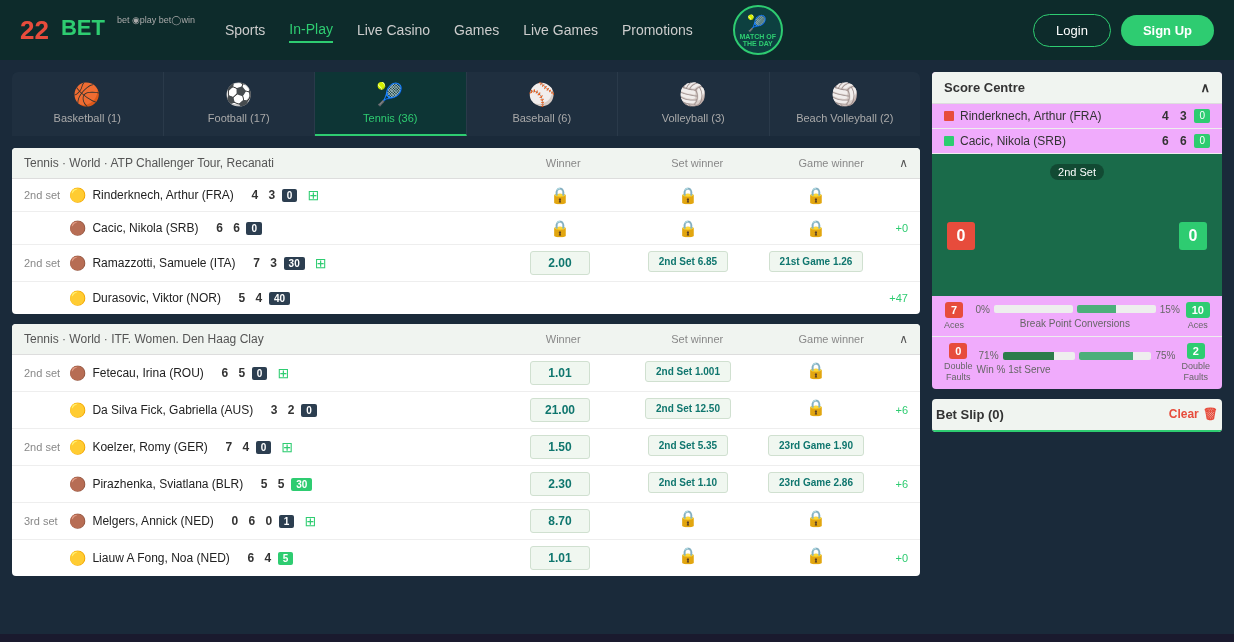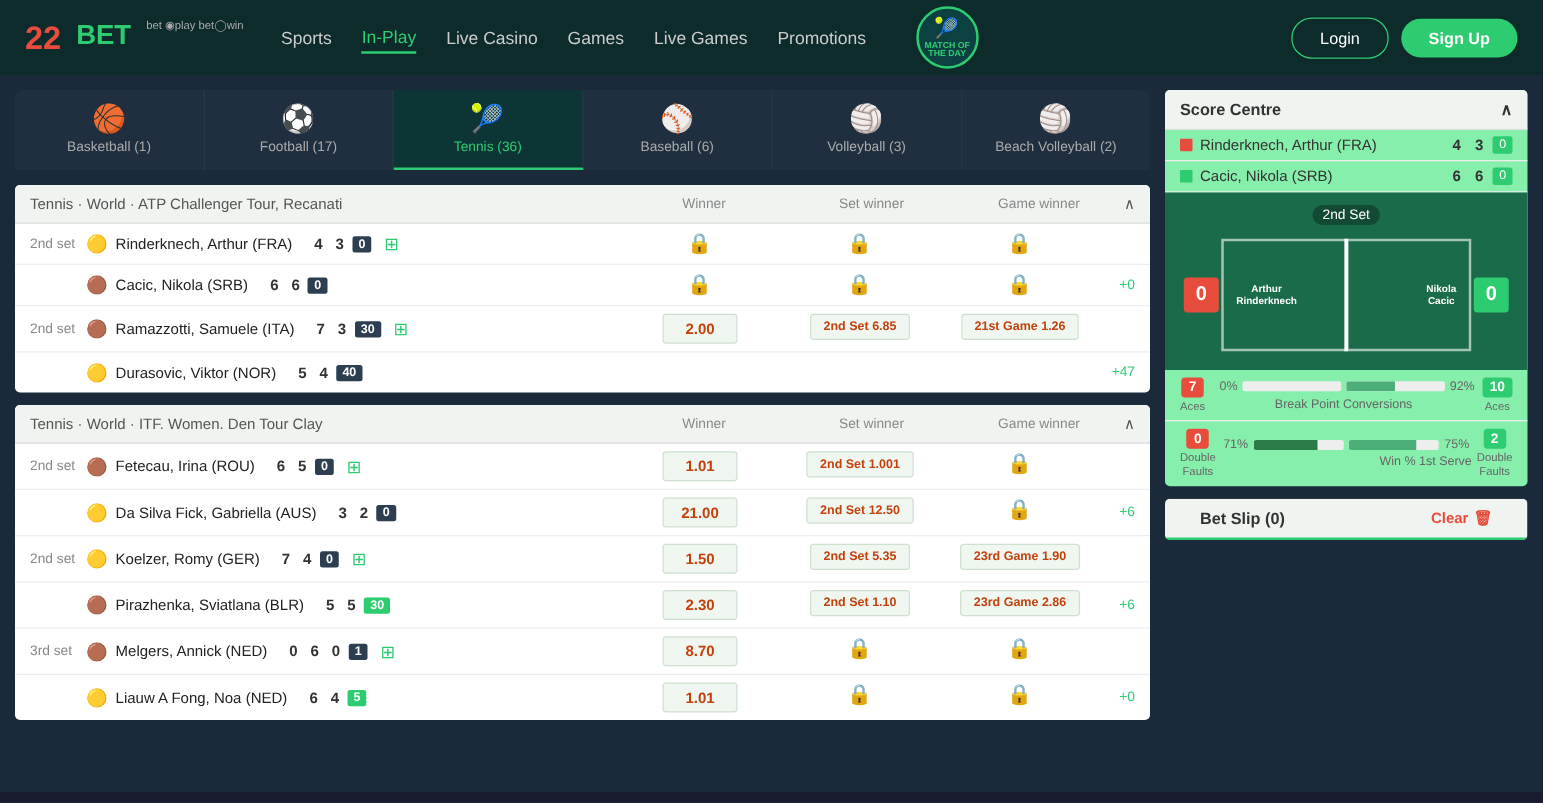--- a/index.html
+++ b/index.html
@@ -110,31 +110,31 @@
       background: #2c3e50; color: #fff; font-size: 10px;
       padding: 1px 5px; border-radius: 2px; font-weight: bold;
     }
     .score-badge.green { background: #2ecc71; }
     .grid-icon { color: #2ecc71; font-size: 14px; margin-left: 4px; }
 
     .odds-block { display: flex; gap: 8px; }
     .odds-col { width: 120px; display: flex; flex-direction: column; gap: 2px; align-items: center; }
     .odds-btn {
       background: #f0f7f0; border: 1px solid #d0e0d0; border-radius: 3px;
-      padding: 4px 10px; font-size: 12px; font-weight: bold; color: #c2410c;
+      padding: 4px 10px; font-size: 12px; font-weight: bold; color: #0f766e;
       cursor: pointer; min-width: 60px; text-align: center;
     }
     .odds-lock { color: #aaa; font-size: 16px; }
     .more-odds { font-size: 11px; color: #2ecc71; min-width: 28px; text-align: right; margin-left: 4px; }
 
     
     .right-panel { width: 290px; flex-shrink: 0; display: flex; flex-direction: column; gap: 10px; }
 
     .score-centre {
-      background: #86efac; border-radius: 4px; overflow: hidden; color: #333;
+      background: #f0abfc; border-radius: 4px; overflow: hidden; color: #333;
     }
     .sc-header {
       background: #f0f4f0; padding: 8px 12px; font-size: 13px; font-weight: bold;
       display: flex; justify-content: space-between; align-items: center;
       border-bottom: 1px solid #ddd;
     }
     .sc-row {
       display: flex; align-items: center; padding: 5px 12px; font-size: 12px; gap: 6px;
       border-bottom: 1px solid #eee;
     }
@@ -155,21 +155,21 @@
       background: #1a6b4a; padding: 10px; position: relative;
       display: flex; flex-direction: column; align-items: center;
     }
     .court-label { font-size: 11px; color: #fff; background: rgba(0,0,0,0.3); padding: 2px 8px; border-radius: 10px; margin-bottom: 6px; }
 
     
     .bet-slip {
       background: #fff; border-radius: 4px; overflow: hidden; color: #333;
     }
     .bs-header {
-      background: #f0f4f0; padding: 8px 28px; font-size: 13px; font-weight: bold;
+      background: #f0f4f0; padding: 8px 4px; font-size: 13px; font-weight: bold;
       display: flex; justify-content: space-between; align-items: center;
       border-bottom: 2px solid #2ecc71;
     }
     .bs-clear { color: #e74c3c; font-size: 12px; cursor: pointer; display: flex; align-items: center; gap: 4px; }
     .bs-empty { padding: 20px 12px; font-size: 12px; color: #888; line-height: 1.5; text-align: center; }
   </style>
 </head>
 <body>
 
 <div class="header">
@@ -339,21 +339,21 @@
               </div>
             </div>
           </div>
           <span class="more-odds">+47</span>
         </div>
       </div>
     </div>
 
     <div class="match-section">
       <div class="section-header">
-        <span>Tennis · World · ITF. Women. Den Tour Clay</span>
+        <span>Tennis · World · ITF. Women. Den Haag Clay</span>
         <div class="section-header-cols">
           <span class="col-header">Winner</span>
           <span class="col-header">Set winner</span>
           <span class="col-header">Game winner</span>
         </div>
         <span style="margin-left:8px; cursor:pointer;">∧</span>
       </div>
 
       <div style="border-bottom:1px solid #eee;">
         <div class="match-row">
@@ -549,65 +549,56 @@
           <span class="sc-score">6</span>
           <span class="sc-score">6</span>
           <span class="sc-score-badge green">0</span>
         </div>
       </div>
 
       <div class="tennis-court">
         <div class="court-label">2nd Set</div>
         <div style="position:relative; width:260px; height:100px;">
 
-          <div style="position:absolute; left:30px; right:30px; top:5px; bottom:5px; border:2px solid rgba(255,255,255,0.6); background:#1a6b4a;">
-            <div style="position:absolute; left:50%; top:0; bottom:0; width:2px; background:rgba(255,255,255,0.4);"></div>
-            <div style="position:absolute; left:50%; top:-2px; bottom:-2px; width:3px; background:#fff; transform:translateX(-50%);"></div>
-            <div style="position:absolute; left:0; right:50%; top:25%; bottom:25%; border-right:1px solid rgba(255,255,255,0.3);"></div>
-            <div style="position:absolute; left:50%; right:0; top:25%; bottom:25%; border-left:1px solid rgba(255,255,255,0.3);"></div>
-
-            <div style="position:absolute; left:10px; top:50%; transform:translateY(-50%); font-size:8px; color:#fff; font-weight:bold; text-align:center; line-height:1.2;">Arthur<br>Rinderknech</div>
-            <div style="position:absolute; right:10px; top:50%; transform:translateY(-50%); font-size:8px; color:#fff; font-weight:bold; text-align:center; line-height:1.2;">Nikola<br>Cacic</div>
-          </div>
 
           <div style="position:absolute; left:0; top:50%; transform:translateY(-50%); background:#e74c3c; color:#fff; font-weight:bold; font-size:16px; width:28px; height:28px; display:flex; align-items:center; justify-content:center; border-radius:3px;">0</div>
           <div style="position:absolute; right:0; top:50%; transform:translateY(-50%); background:#2ecc71; color:#fff; font-weight:bold; font-size:16px; width:28px; height:28px; display:flex; align-items:center; justify-content:center; border-radius:3px;">0</div>
         </div>
       </div>
 
       <div style="display:flex; align-items:center; padding:6px 12px; border-bottom:1px solid #eee; gap:4px;">
         <div style="display:flex; flex-direction:column; align-items:center; gap:2px;">
           <span style="background:#e74c3c; color:#fff; font-size:11px; font-weight:bold; padding:2px 6px; border-radius:3px;">7</span>
           <span style="font-size:9px; color:#666;">Aces</span>
         </div>
         <div style="flex:1; display:flex; flex-direction:column; align-items:center; gap:3px;">
           <div style="display:flex; align-items:center; gap:4px; width:100%;">
             <span style="font-size:10px; color:#666; min-width:22px; text-align:right;">0%</span>
             <div style="flex:1; height:8px; background:#eee; border-radius:2px; overflow:hidden; display:flex;">
               <div style="width:0%; background:#2c7c4a; height:100%;"></div>
             </div>
             <div style="flex:1; height:8px; background:#eee; border-radius:2px; overflow:hidden; display:flex;">
               <div style="width:50%; background:#4caf7a; height:100%;"></div>
             </div>
-            <span style="font-size:10px; color:#666; min-width:22px;">92%</span>
+            <span style="font-size:10px; color:#666; min-width:22px;">15%</span>
           </div>
           <span style="font-size:10px; color:#666; text-align:center;">Break Point Conversions</span>
         </div>
         <div style="display:flex; flex-direction:column; align-items:center; gap:2px;">
           <span style="background:#2ecc71; color:#fff; font-size:11px; font-weight:bold; padding:2px 6px; border-radius:3px;">10</span>
           <span style="font-size:9px; color:#666;">Aces</span>
         </div>
       </div>
 
       <div style="display:flex; align-items:center; padding:6px 12px; gap:4px;">
         <div style="display:flex; flex-direction:column; align-items:center; gap:2px;">
           <span style="background:#e74c3c; color:#fff; font-size:11px; font-weight:bold; padding:2px 6px; border-radius:3px;">0</span>
           <span style="font-size:9px; color:#666; text-align:center; line-height:1.2;">Double<br>Faults</span>
         </div>
-        <div style="flex:1; display:flex; flex-direction:column; align-items:flex-end; gap:3px;">
+        <div style="flex:1; display:flex; flex-direction:column; align-items:flex-start; gap:3px;">
           <div style="display:flex; align-items:center; gap:4px; width:100%;">
             <span style="font-size:10px; color:#666; min-width:22px; text-align:right;">71%</span>
             <div style="flex:1; height:8px; background:#eee; border-radius:2px; overflow:hidden;">
               <div style="width:71%; background:#2c7c4a; height:100%;"></div>
             </div>
             <div style="flex:1; height:8px; background:#eee; border-radius:2px; overflow:hidden;">
               <div style="width:75%; background:#4caf7a; height:100%;"></div>
             </div>
             <span style="font-size:10px; color:#666; min-width:22px;">75%</span>
           </div>

